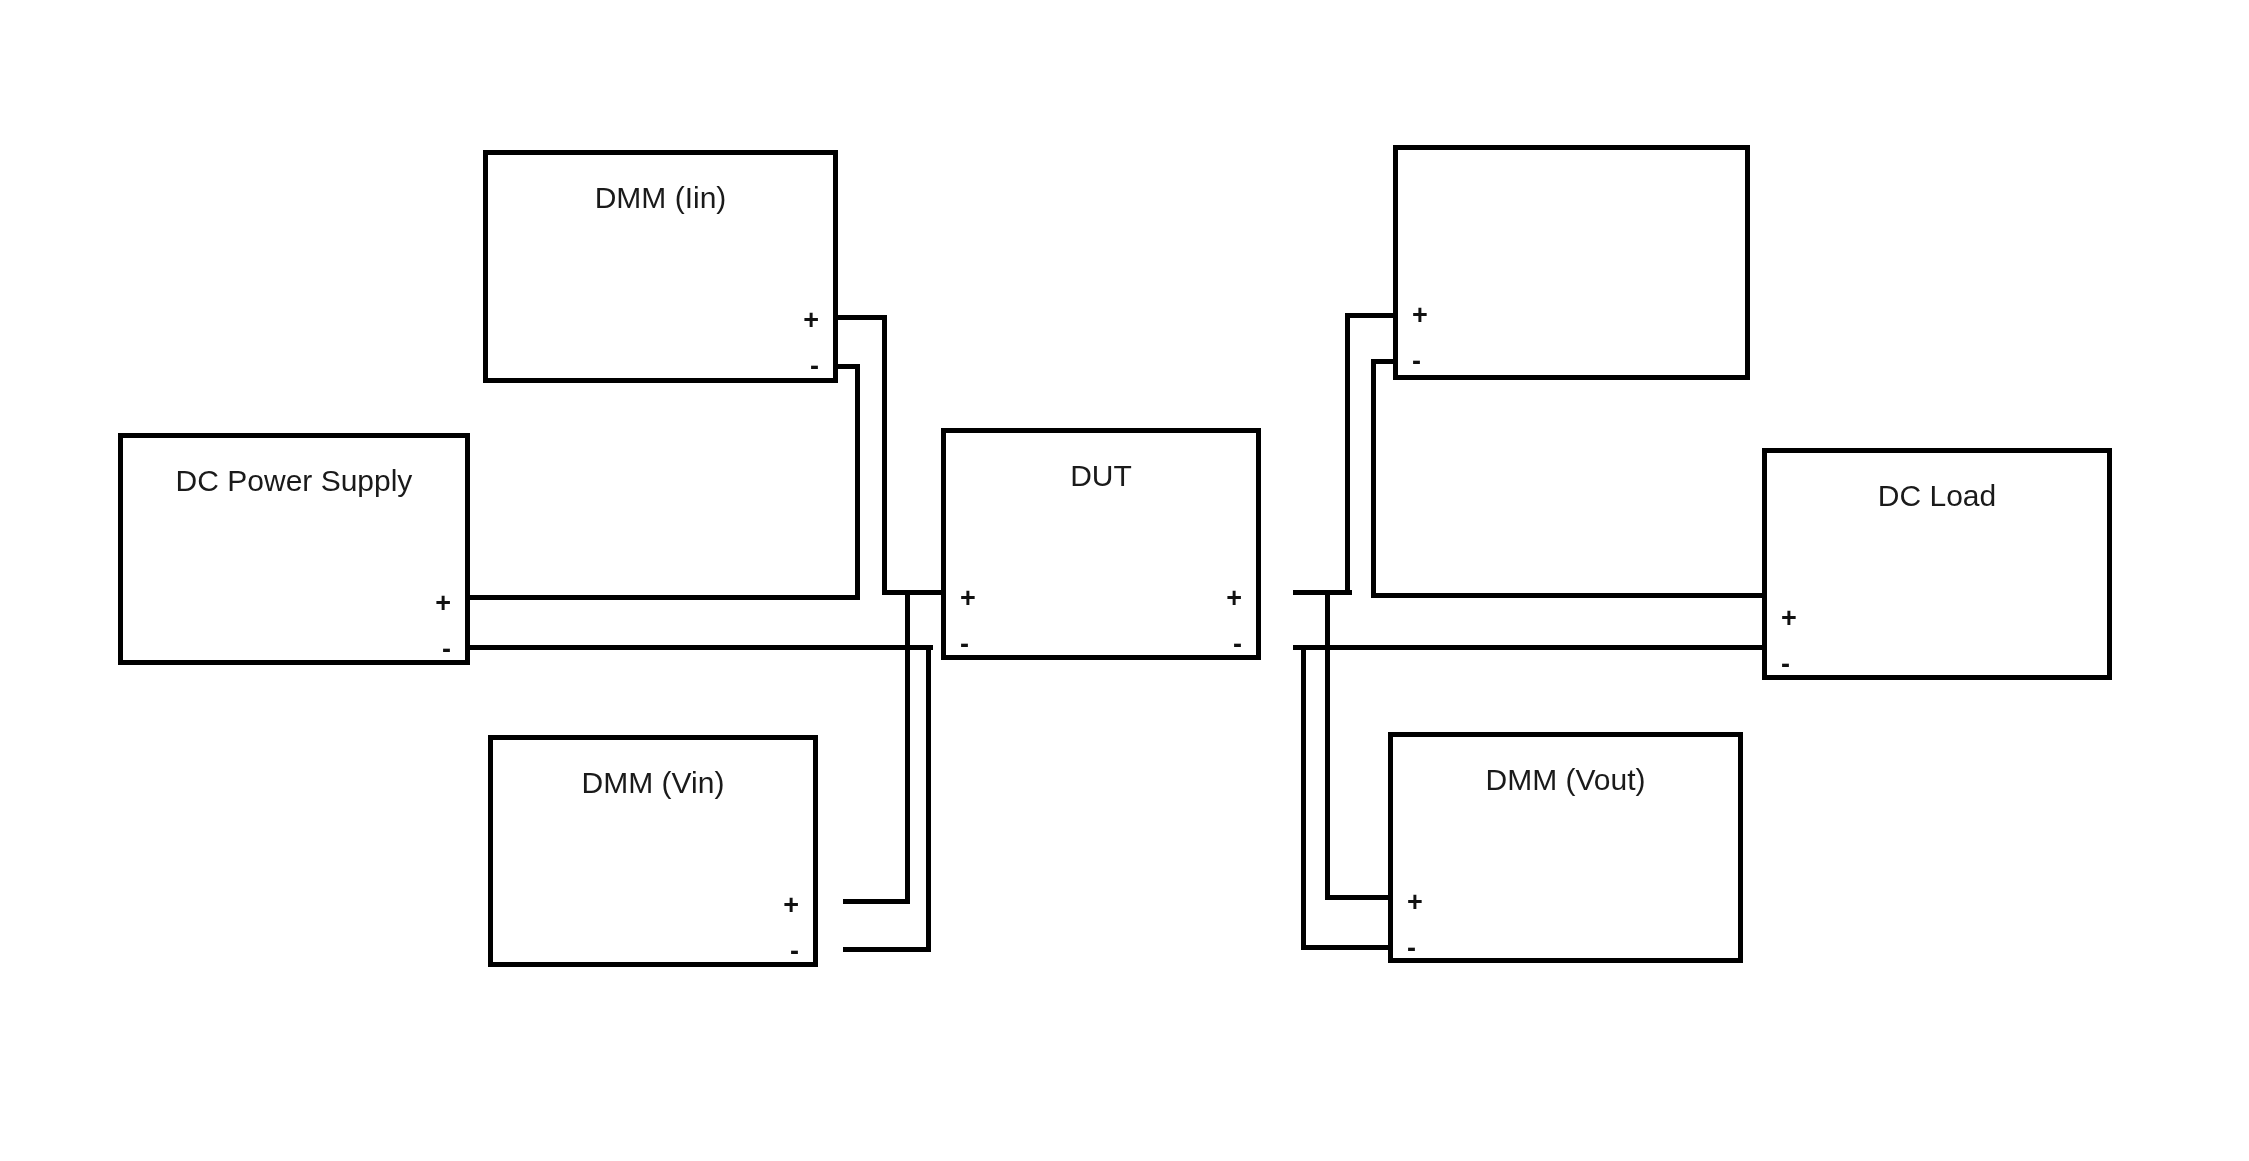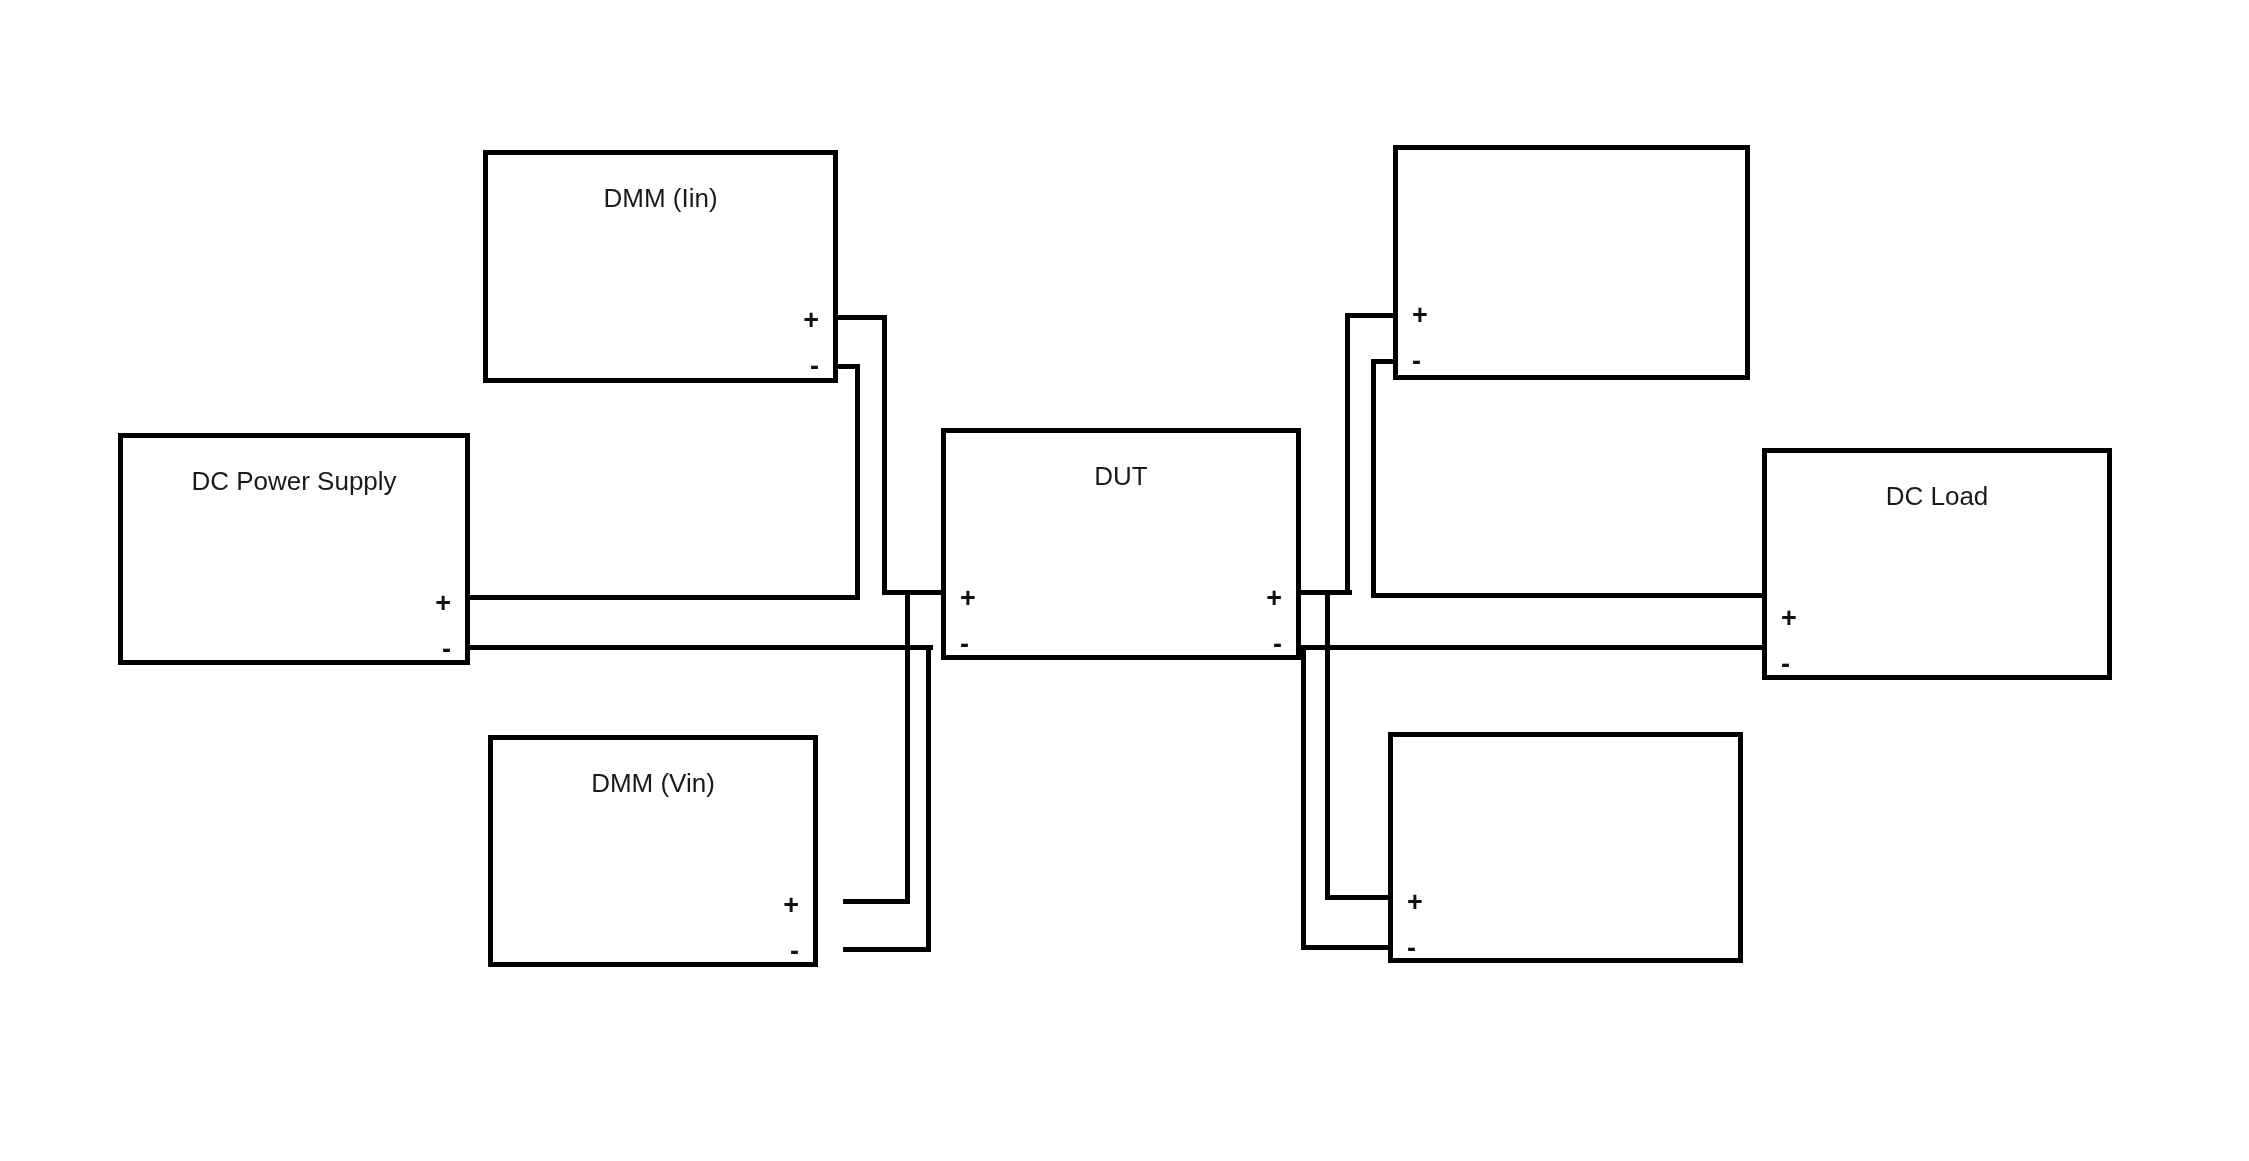--- a/index.html
+++ b/index.html
@@ -13,21 +13,21 @@
   .wire{position:absolute;background:#000000;}
   .block{
     position:absolute;
     border:5px solid #000000;
     background:#ffffff;
     box-sizing:border-box;
   }
   .blabel{
     position:absolute;left:0;right:0;top:26px;
     text-align:center;
-    font-size:26px;line-height:34px;
+    font-size:30px;line-height:34px;
     color:#1a1a1a;
     white-space:nowrap;
   }
   .term{
     position:absolute;
     font-size:27px;line-height:26px;
     color:#111111;
     font-weight:600;
   }
   .term.plus{top:152px;}
@@ -35,21 +35,21 @@
   .t-right .term{right:14px;}
   .t-left .term{left:14px;}
   
   .term.pos-left{left:14px;}
   .term.pos-right{right:14px;}
 
   
   #b-dmm-iin {left:483px; top:150px; width:355px; height:233px;}
   #b-psu     {left:118px; top:433px; width:352px; height:232px;padding-left:18px;}
   #b-dmm-vin {left:488px; top:735px; width:330px; height:232px;}
-  #b-dut     {left:941px; top:428px; width:360px; height:232px;}
+  #b-dut     {left:941px; top:428px; width:320px; height:232px;}
   #b-dmm-iout{left:1393px;top:145px; width:357px; height:235px;}
   #b-dc-load {left:1762px;top:448px; width:350px; height:232px;}
   #b-dmm-vout{left:1388px;top:732px; width:355px; height:231px;}
 
   
   #w1 {left:470px; top:595px; width:390px; height:5px;}
   #w2 {left:855px; top:364px; width:5px;   height:236px;}
   #w3 {left:838px; top:364px; width:22px;  height:5px;}
   #w4 {left:838px; top:315px; width:49px;  height:5px;}
   #w5 {left:882px; top:315px; width:5px;   height:280px;}
@@ -130,17 +130,18 @@
     <span class="term minus">-</span>
   </div>
 
   <div class="block t-left" id="b-dc-load">
     <div class="blabel">DC Load</div>
     <span class="term plus">+</span>
     <span class="term minus">-</span>
   </div>
 
   <div class="block t-left" id="b-dmm-vout">
+    <div class="blabel">DMM (Vout)</div>
     <span class="term plus">+</span>
     <span class="term minus">-</span>
   </div>
 
 </div>
 
 </body></html>

